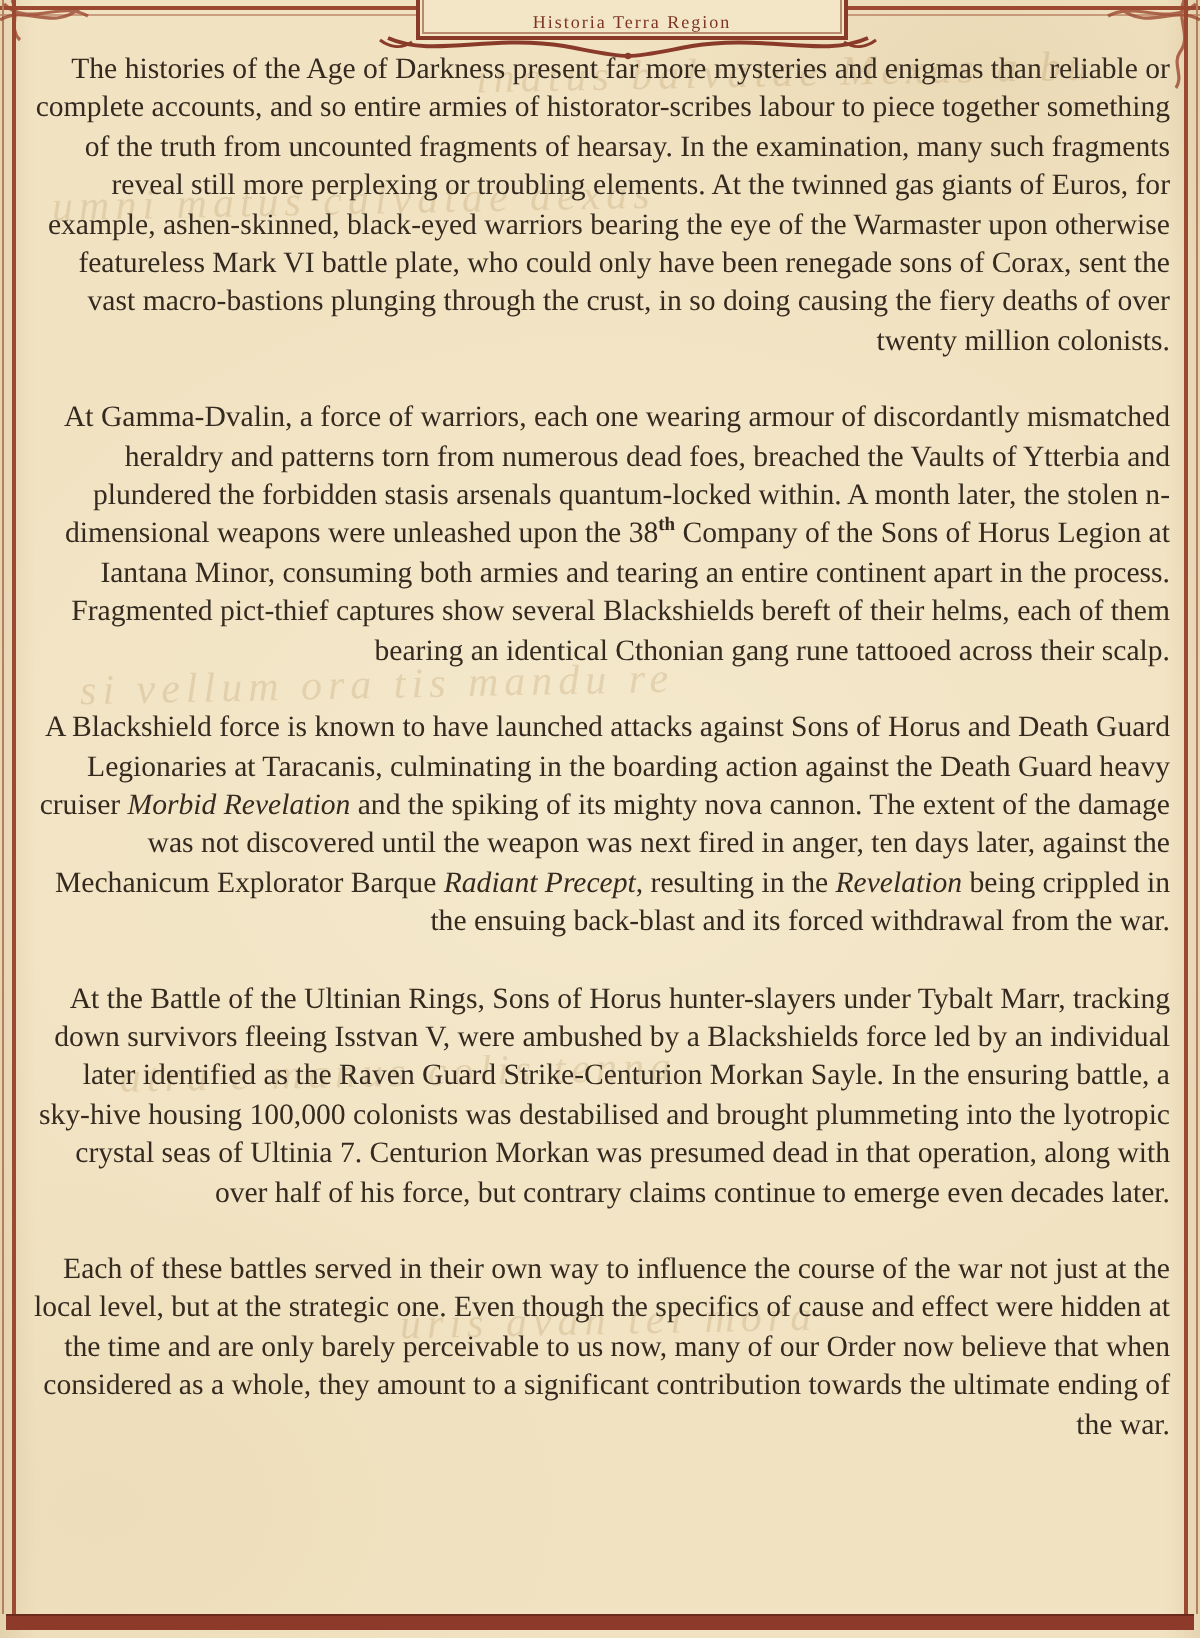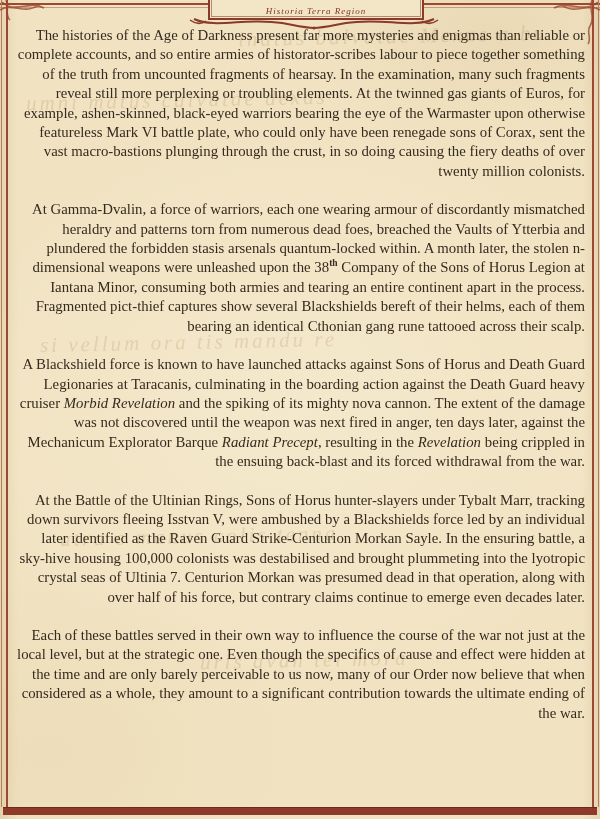--- a/index.html
+++ b/index.html
@@ -38,21 +38,21 @@
   
   .cartouche {
     position: absolute; left: 208px; top: -5px; width: 212px; height: 21px;
     background: #f3e6c6;
     border: 2px solid #8a3a28;
     box-shadow: inset 0 0 0 1px #f3e6c6, inset 0 0 0 2px rgba(138,58,40,0.55);
     display: flex; align-items: flex-end; justify-content: center;
     z-index: 3;
   }
   .cartouche .label {
-    font-style: italic; font-size: 9px; color: #7c3522;
+    font-size: 9px; color: #7c3522;
     letter-spacing: 1px; padding-bottom: 2px; white-space: nowrap;
   }
   .banner-flourish { position: absolute; left: 186px; top: 15px; z-index: 2; }
   .corner-fl { position: absolute; z-index: 2; }
   .corner-fl.left  { left: 0; top: 0; }
   .corner-fl.right { right: 0; top: 0; }
 
   
   .wm {
     position: absolute;

